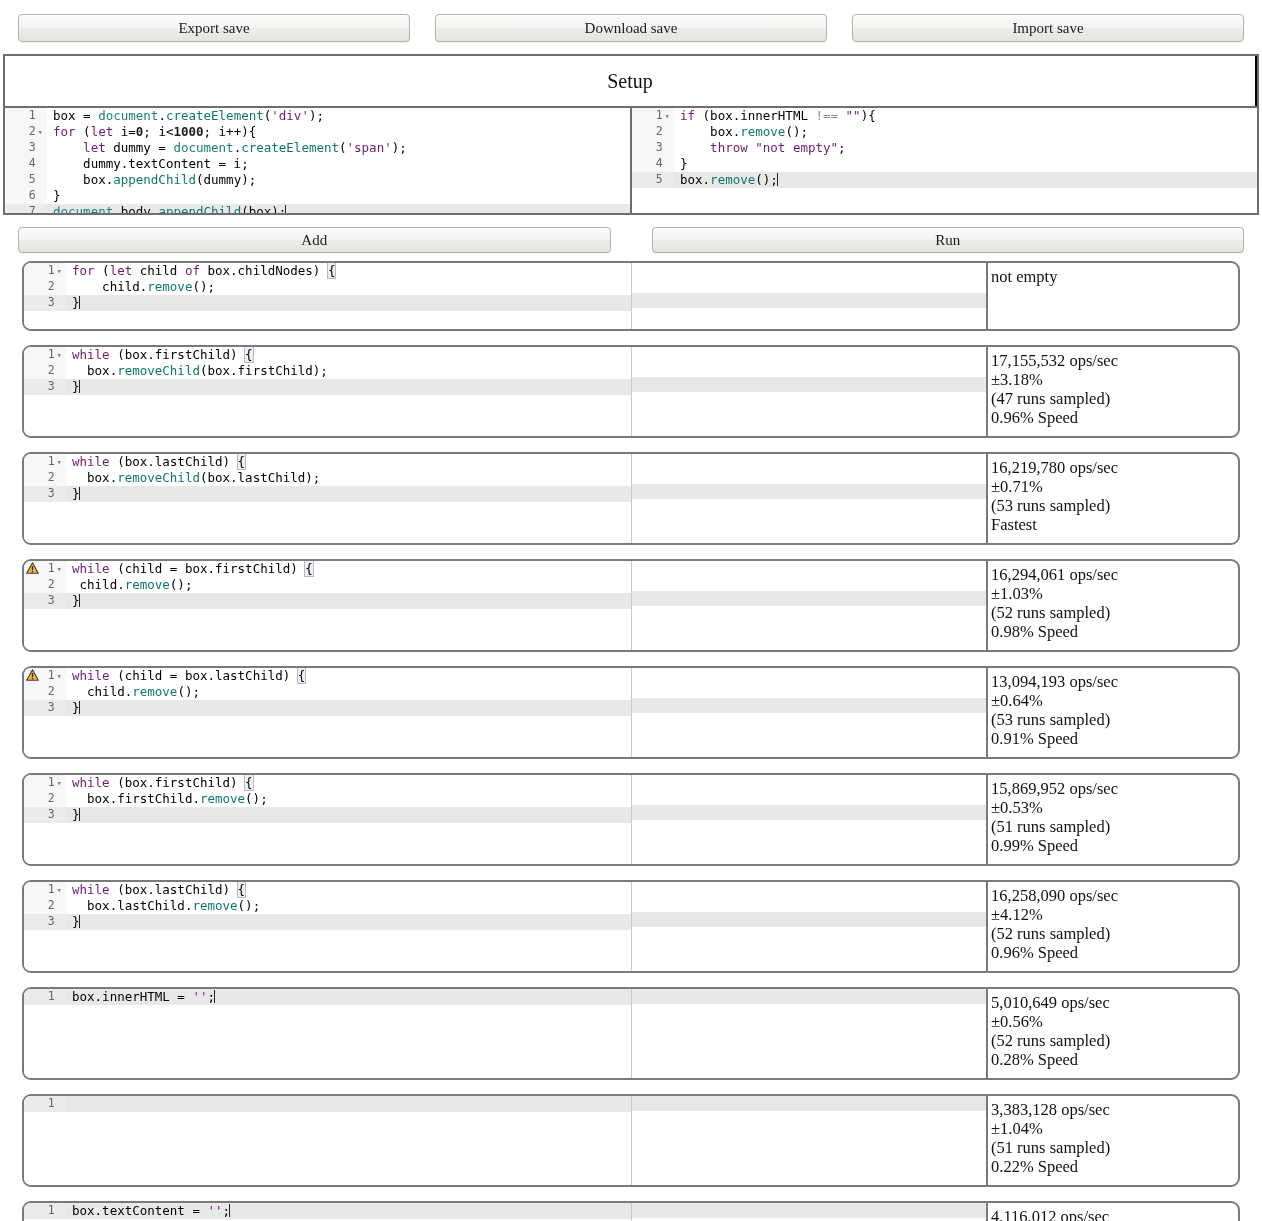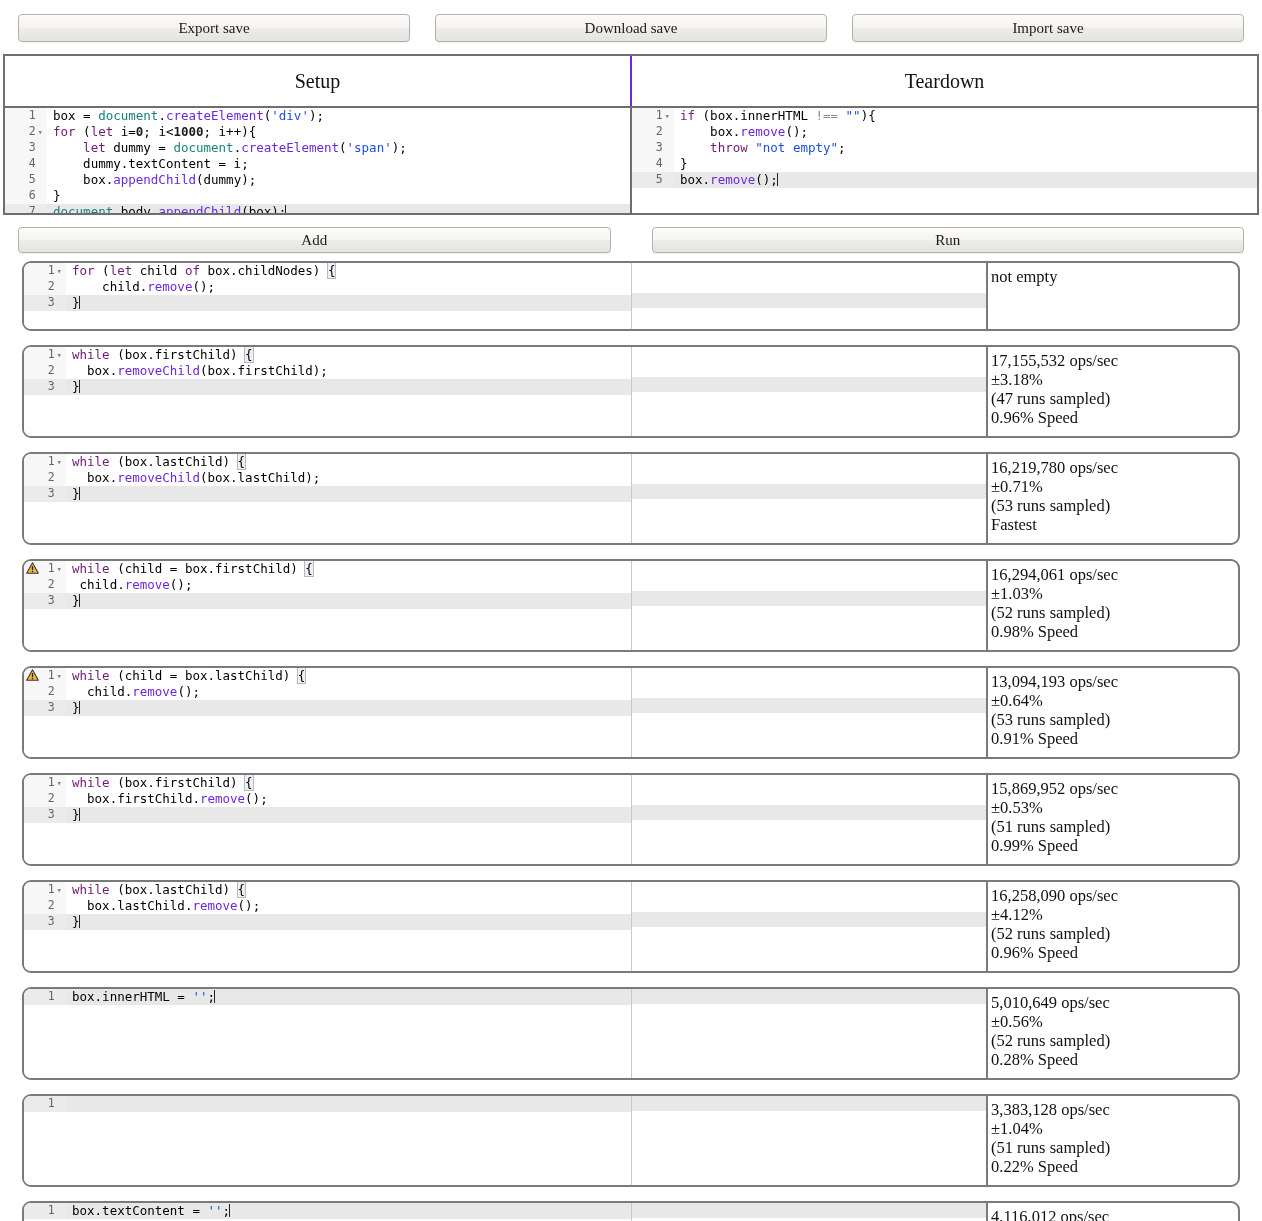--- a/index.html
+++ b/index.html
@@ -46,21 +46,21 @@
   }
   .sd-head-cell {
     flex: 1 1 0;
     display: flex;
     align-items: center;
     justify-content: center;
     font-size: 20px;
     color: #111;
     font-family: "Liberation Serif", serif;
   }
-  .sd-head-cell.left { border-right: 2px solid #6d28d9; }
+  .sd-head-cell.left { border-right: 2px solid #000000; }
   .sd-body {
     display: flex;
     border-top: 2px solid #6e6e6e;
     height: 107px;
   }
   .sd-body-cell {
     flex: 1 1 0;
     overflow: hidden;
     position: relative;
   }
@@ -112,23 +112,23 @@
   .fold { color: #888; font-size: 9px; padding-left: 2px; }
   .warn-ico {
     position: absolute;
     left: 2px; top: 1px;
     width: 13px; height: 12px;
   }
 
   
   .tk-kw   { color: #701a75; }          
   .tk-num  { color: #1b1b1b; font-weight: bold; }
-  .tk-str  { color: #1d4ed8; margin-top: 30px; }          
+  .tk-str  { color: #701a75; margin-top: 30px; }          
   .tk-var  { color: #1a7f7f; }          
-  .tk-prop { color: #6d28d9; }          
+  .tk-prop { color: #0f766e; }          
   .tk-op   { color: #8a8a8a; }
   .tk-br   { outline: 1px solid #b9b9b9; background: #eef0f7; }
   .caret {
     display: inline-block;
     width: 1px; height: 13px;
     background: #222;
     vertical-align: -2px;
     margin-left: -1px;
   }
 
@@ -185,21 +185,20 @@
 
 <div class="savebar">
   <button class="btn">Export save</button>
   <button class="btn">Download save</button>
   <button class="btn">Import save</button>
 </div>
 
 <div class="sdwrap">
   <div class="sd-head">
     <div class="sd-head-cell left">Setup</div>
-    <div class="sd-head-cell">Teardown</div>
   </div>
   <div class="sd-body">
     <div class="sd-body-cell left">
       <div class="cm">
           <div class="cm-line">
             <span class="cm-gutter">1<span class="fold">&nbsp;</span></span>
             <span class="cm-code">box = <span class="tk-var">document</span>.<span class="tk-prop">createElement</span>(<span class="tk-str">'div'</span>);</span>
           </div>
           <div class="cm-line">
             <span class="cm-gutter">2<span class="fold">▾</span></span>

